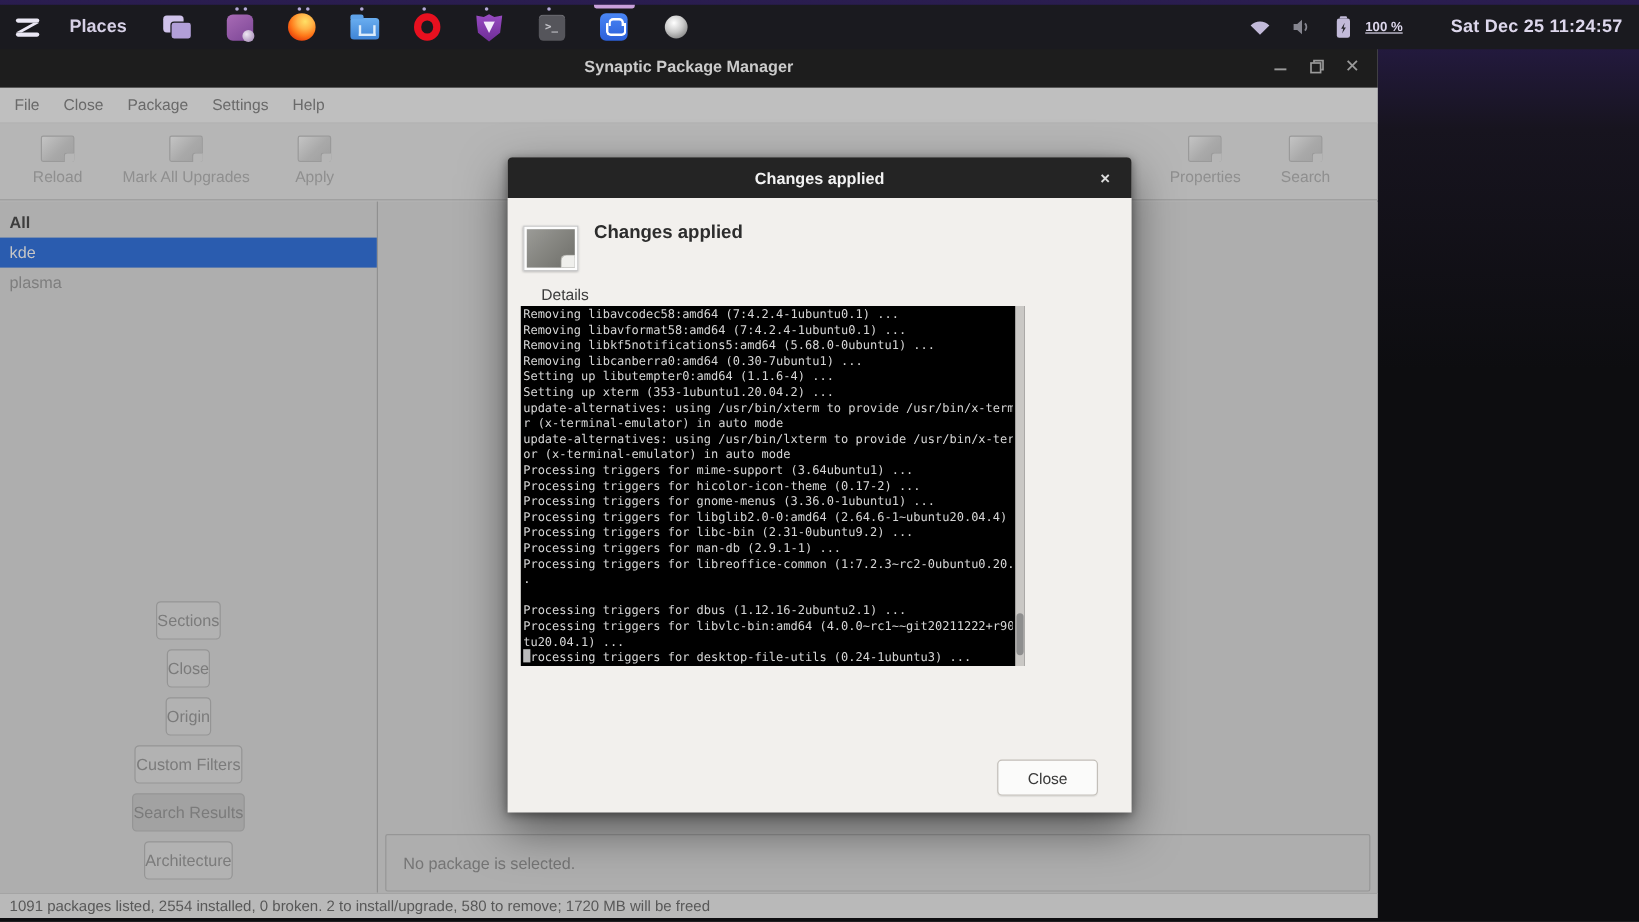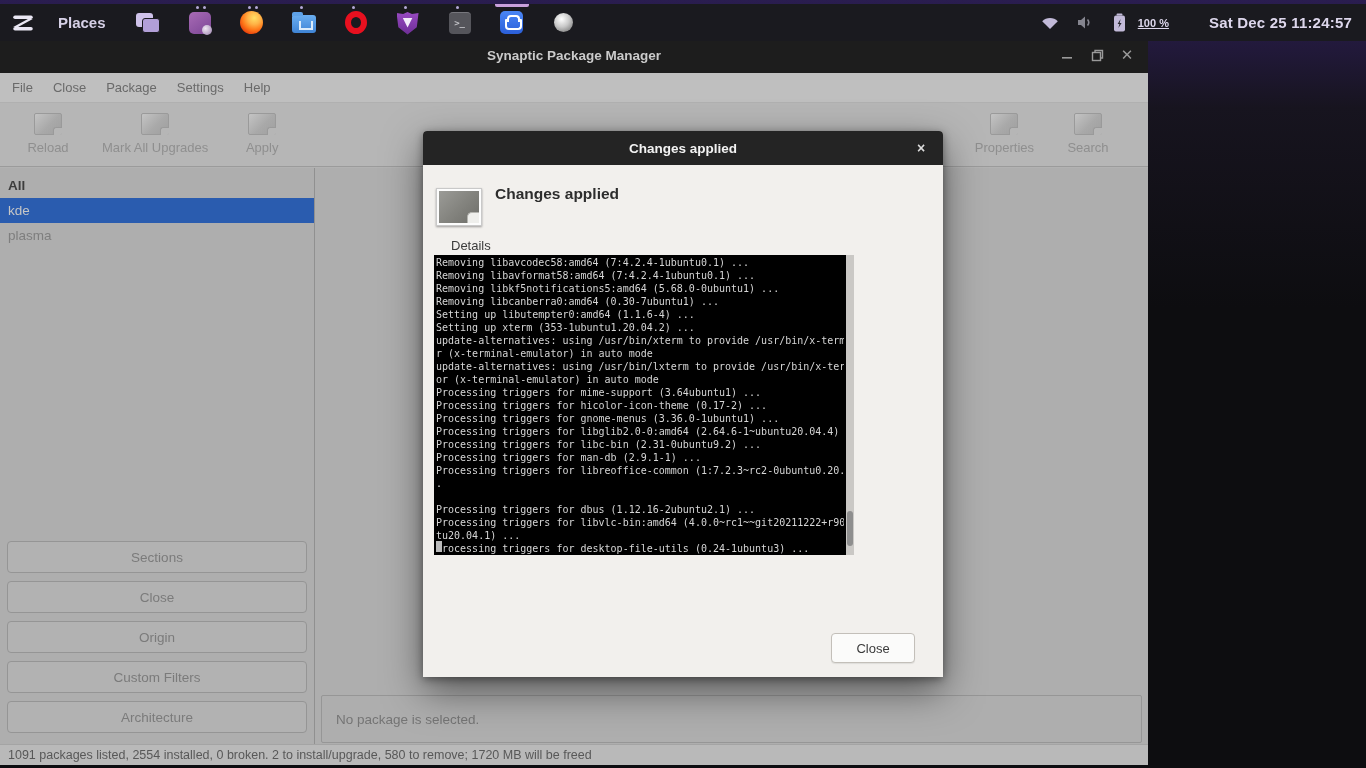--- a/index.html
+++ b/index.html
@@ -77,21 +77,21 @@
     background:linear-gradient(135deg,#c4c4c4 0%,#a9a9a9 55%,#9f9f9f 100%); }
   .ph-icon::after { content:""; position:absolute; right:-1px; bottom:-1px; width:8px; height:7px;
     background:#b6b6b6; border-left:1px solid #9a9a9a; border-top:1px solid #9a9a9a; border-radius:3px 0 2px 0; }
 
   .body-row { position:absolute; left:0; top:131px; right:0; bottom:21px; display:flex; }
   .sidebar { position:relative; width:315px; border-right:1px solid #909090; background:#aeaeae; }
   .filter-list { position:absolute; top:5px; left:0; right:0; }
   .filter-row { height:25px; display:flex; align-items:center; padding-left:8px; font-size:13.5px; color:#7e7e7e; }
   .filter-row.hdr { color:#3d3d3d; font-weight:bold; }
   .filter-row.sel { background:#2a5caf; color:#c6c6c6; }
-  .sb-buttons { position:absolute; left:7px; right:7px; bottom:11px; display:flex; flex-direction:column; gap:8px; }
+  .sb-buttons { position:absolute; left:7px; right:7px; bottom:11px; display:flex; flex-direction:column; gap:8px;align-items:center; }
   .sb-btn { height:32px; border:1px solid #959595; border-radius:4px; background:#b2b2b2;
     display:flex; align-items:center; justify-content:center; font-size:13.5px; color:#7b7b7b; }
   .sb-btn.active { background:#a2a2a2; }
 
   .mainarea { position:relative; flex:1; background:#aeaeae; }
   .detail-panel { position:absolute; left:6px; right:6px; bottom:1px; height:48px;
     border:1px solid #969696; border-radius:2px; background:#aeaeae;
     display:flex; align-items:center; padding-left:14px; color:#757575; font-size:13.5px; }
 
   .statusbar { position:absolute; left:0; right:0; bottom:0; height:21px; background:#b9b9b9;
@@ -272,20 +272,21 @@
         <div class="filter-list">
           <div class="filter-row hdr">All</div>
           <div class="filter-row sel">kde</div>
           <div class="filter-row">plasma</div>
         </div>
         <div class="sb-buttons">
           <div class="sb-btn">Sections</div>
           <div class="sb-btn">Close</div>
           <div class="sb-btn">Origin</div>
           <div class="sb-btn">Custom Filters</div>
+          <div class="sb-btn active">Search Results</div>
           <div class="sb-btn">Architecture</div>
         </div>
       </div>
 
       <div class="mainarea">
         <div class="detail-panel">
           <span>No package is selected.</span>
         </div>
       </div>
     </div>

